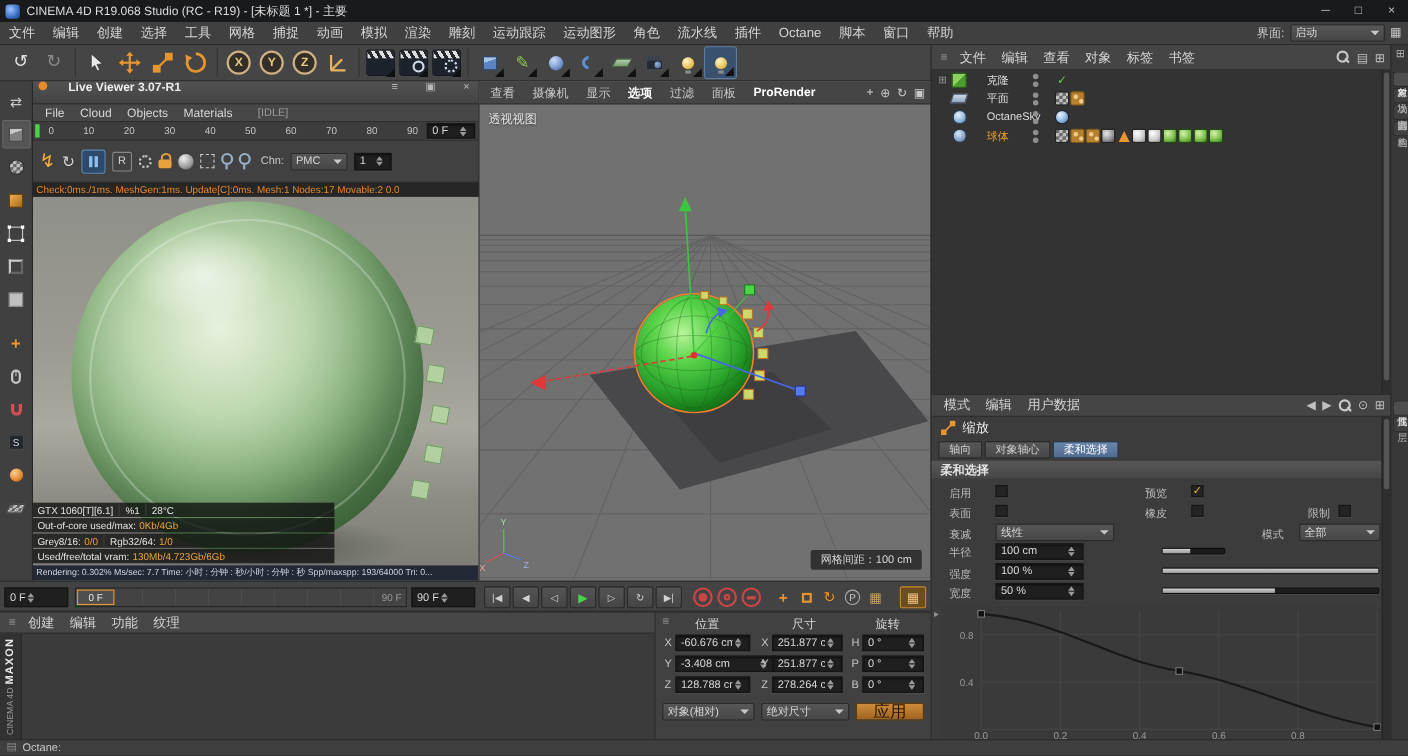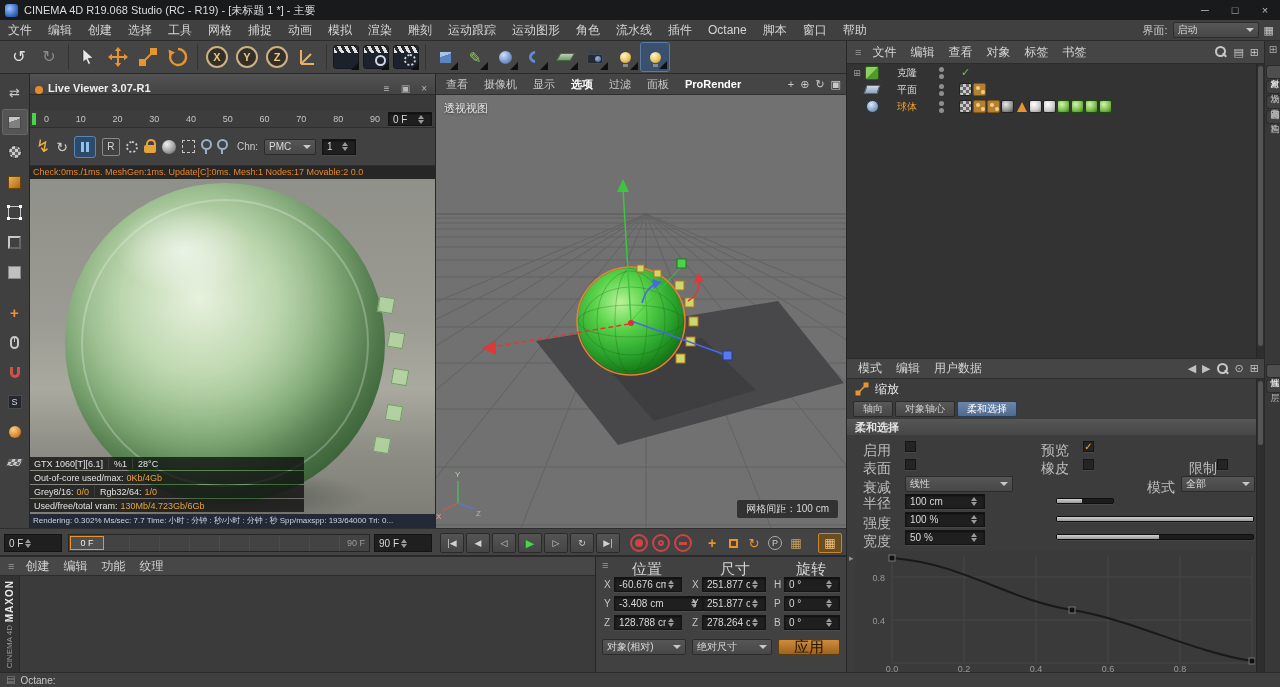--- a/index.html
+++ b/index.html
@@ -49,21 +49,21 @@
   .edsq{width:13px;height:13px;border:2px solid #c8c8c8;border-right-color:#666;border-bottom-color:#666}
   .pfsq{width:13px;height:13px;background:#c0c0c0;border:1px solid #888}
   .mouseI{width:9px;height:13px;border:2px solid #c8c8c8;border-radius:5px;position:relative}
   .mouseI:before{content:"";position:absolute;left:2px;top:0;width:1px;height:4px;background:#c8c8c8}
   .magn{width:10px;height:11px;border:3px solid #d05050;border-top:none;border-radius:0 0 6px 6px}
   .sbox{width:14px;height:14px;background:#23272e;border:1px solid #4a4a4a;color:#d8d8d8;font-size:9px;display:flex;align-items:center;justify-content:center}
   .paintI{width:12px;height:12px;border-radius:50%;background:radial-gradient(circle at 35% 30%,#f8d090,#e08830 60%,#8a4a10)}
   .wpI{width:15px;height:9px;transform:skewX(-25deg);border:1px solid #444}
   
   #lv{left:30px;top:74px;width:406px;height:454px;background:#3a3a3a;border-right:1px solid #262626}
-  #lvhead{position:absolute;left:0;top:0;width:100%;height:21px;background:linear-gradient(#525252,#434343);border-bottom:1px solid #2c2c2c;display:flex;align-items:flex-end;padding:0 5px;gap:5px}
+  #lvhead{position:absolute;left:0;top:0;width:100%;height:21px;background:linear-gradient(#525252,#434343);border-bottom:1px solid #2c2c2c;display:flex;align-items:flex-start;padding:0 5px;gap:19px}
   .odot{width:8px;height:8px;border-radius:50%;background:#e8892a;flex:0 0 auto}
   #lvtitle{color:#ececec;font-size:11px;font-weight:bold;white-space:nowrap}
   .hico{color:#b8b8b8;font-size:10px;padding:0 3px}
   #lvmenu{position:absolute;left:0;top:21px;width:100%;height:16px;background:#474747;border-bottom:1px solid #2e2e2e;display:flex;align-items:center;padding-left:4px}
   .lvm{padding:0 7px;color:#d6d6d6;font-size:11px}
   .idle{color:#9a9a9a;margin-left:16px;font-size:10px}
   #lvruler{position:absolute;left:0;top:37px;width:100%;height:17px;background:#3d3d3d;border-bottom:1px solid #2e2e2e;display:flex;align-items:center}
   .greenmark{width:4px;height:12px;background:#4ad44a;margin-left:2px;flex:0 0 auto}
   #rnums{flex:1;display:flex;justify-content:space-between;padding:0 8px}
   .rnum{color:#c4c4c4;font-size:9px}
@@ -141,21 +141,21 @@
   .vtab{writing-mode:vertical-rl;font-size:9px;color:#b4b4b4;background:#404040;border:1px solid #2b2b2b;border-right:none;border-radius:3px 0 0 3px;padding:6px 1px;margin:1px 0 1px 1px;display:block}
   .vtab.on{background:#4e4e4e;color:#ececec}
   
   #am{position:absolute;left:0;top:317px;width:417px;height:314px;background:#3c3c3c;border-top:1px solid #2a2a2a}
   #ammenu{position:absolute;left:0;top:0;width:100%;height:20px;background:#454545;border-bottom:1px solid #2c2c2c;display:flex;align-items:center;padding-left:4px}
   #amtool{position:absolute;left:0;top:20px;width:100%;height:20px;display:flex;align-items:center;gap:6px;padding-left:8px;color:#ececec;font-size:12px}
   #amtabs{position:absolute;left:6px;top:40px;height:20px;display:flex;align-items:center}
   .qtab{height:16px;padding:0 9px;font-size:10px;background:linear-gradient(#585858,#474747);border:1px solid #2b2b2b;color:#cfcfcf;display:flex;align-items:center;margin-right:2px;border-radius:2px;white-space:nowrap}
   .qtab.on{background:linear-gradient(#6b86ab,#4e6a8e);color:#fff;border-color:#2b3b50}
   #amsec{position:absolute;left:0;top:60px;width:100%;height:16px;background:linear-gradient(#565656,#474747);font-weight:bold;color:#e4e4e4;font-size:11px;padding-left:8px;display:flex;align-items:center}
-  .amlabel{position:absolute;font-size:14px;color:#bcbcbc;white-space:nowrap}
+  .amlabel{position:absolute;font-size:10px;color:#bcbcbc;white-space:nowrap}
   .cb{position:absolute;width:11px;height:11px;background:#242424;border:1px solid #161616;box-shadow:0 1px 0 rgba(255,255,255,.07);display:flex;align-items:center;justify-content:center;font-size:10px;color:transparent}
   .cb.on{color:#f0b040}
   .dd{background:linear-gradient(#565656,#474747);border:1px solid #2b2b2b;border-radius:2px;color:#d8d8d8;font-size:10px;display:flex;align-items:center;padding:0 4px;position:absolute;height:16px}
   .dd .cv{flex:1;overflow:hidden;white-space:nowrap}
   .car{width:0;height:0;border-left:4px solid transparent;border-right:4px solid transparent;border-top:4px solid #c8c8c8;margin-left:4px;flex:0 0 auto}
   .nf{background:#1f1f1f;border:1px solid #141414;box-shadow:inset 0 1px 2px rgba(0,0,0,.6),0 1px 0 rgba(255,255,255,.06);color:#d8d8d8;font-size:10px;display:flex;align-items:center;padding:0 4px;position:absolute;height:15px;white-space:nowrap}
   .nf .val{flex:1;overflow:hidden}
   .spin{width:9px;display:flex;flex-direction:column;justify-content:center;gap:1px;margin-left:2px;flex:0 0 auto}
   .spin i{width:0;height:0;border-left:3px solid transparent;border-right:3px solid transparent;display:block}
   .spin .up{border-bottom:4px solid #9a9a9a}
@@ -196,21 +196,21 @@
   .b2{color:#9a9a9a;font-size:8px}
   #msws{position:absolute;left:26px;top:24px;display:flex;gap:5px}
   .msw{width:44px;display:flex;flex-direction:column;align-items:center}
   .mball{width:40px;height:40px;border-radius:50%}
   .mb-glos{background:radial-gradient(circle at 35% 28%,#e6f6d2,#7ec850 45%,#2f7a22 80%,#1c4f12)}
   .mb-diff{background:radial-gradient(circle at 35% 28%,#ffffff,#d8d8d8 55%,#9a9a9a)}
   .mb-spec{background:radial-gradient(circle at 35% 28%,#a8a8a8,#555 55%,#1e1e1e)}
   .mlabel{margin-top:3px;font-size:9px;color:#f2a436;border:1px solid #a06a20;border-radius:2px;padding:0 2px;white-space:nowrap}
   
   #coord{left:596px;top:556px;width:250px;height:116px;background:#414141;border-top:1px solid #2b2b2b}
-  .chead{position:absolute;top:3px;font-size:15px;color:#d4d4d4}
+  .chead{position:absolute;top:3px;font-size:11px;color:#d4d4d4}
   .clab{position:absolute;font-size:10px;color:#c4c4c4}
   .cdd{height:16px}
   .applybtn{position:absolute;background:linear-gradient(#cf8c3a,#9e6320);border:1px solid #5e3c10;border-radius:2px;color:#241403;font-size:15px;display:flex;align-items:center;justify-content:center}
   
   #status{left:0;top:672px;width:1280px;height:15px;background:#3f3f3f;border-top:1px solid #2a2a2a;display:flex;align-items:center;gap:5px;padding-left:6px;font-size:10px;color:#c8c8c8}
 </style>
 </head>
 <body>
 
 <div id="app">
@@ -393,20 +393,27 @@
   </div>
 
   <div id="lv" class="ab">
     <div id="lvhead">
       <span class="odot"></span>
       <span id="lvtitle">Live Viewer 3.07-R1</span>
       <span style="margin-left:auto"></span>
       <span class="hico">≡</span>
       <span class="hico">▣</span>
       <span class="hico">×</span>
+    </div>
+    <div id="lvmenu">
+      <span class="lvm">File</span>
+      <span class="lvm">Cloud</span>
+      <span class="lvm">Objects</span>
+      <span class="lvm">Materials</span>
+      <span class="idle">[IDLE]</span>
     </div>
     <div id="lvruler">
       <span class="greenmark"></span>
       <span id="rnums">
         <span class="rnum">0</span>
           <span class="rnum">10</span>
           <span class="rnum">20</span>
           <span class="rnum">30</span>
           <span class="rnum">40</span>
           <span class="rnum">50</span>
@@ -628,20 +635,34 @@
             <i></i>
           </span>
         <span class="omtags">
           <span class="tag t-checker checker"></span>
           <span class="tag t-dots"></span>
         </span>
       </div>
       <div class="omrow">
         <span class="omexp"></span>
         <span class="oicon">
+            <span class="oi-sky"></span>
+          </span>
+        <span class="omname">OctaneSky</span>
+        <span class="omdots">
+            <i></i>
+            <i></i>
+          </span>
+        <span class="omtags">
+            <span class="tag t-sky"></span>
+          </span>
+      </div>
+      <div class="omrow">
+        <span class="omexp"></span>
+        <span class="oicon">
             <span class="oi-sphere"></span>
           </span>
         <span class="omname sel">球体</span>
         <span class="omdots">
             <i></i>
             <i></i>
           </span>
         <span class="omtags">
           <span class="tag t-checker checker"></span>
           <span class="tag t-dots"></span>

